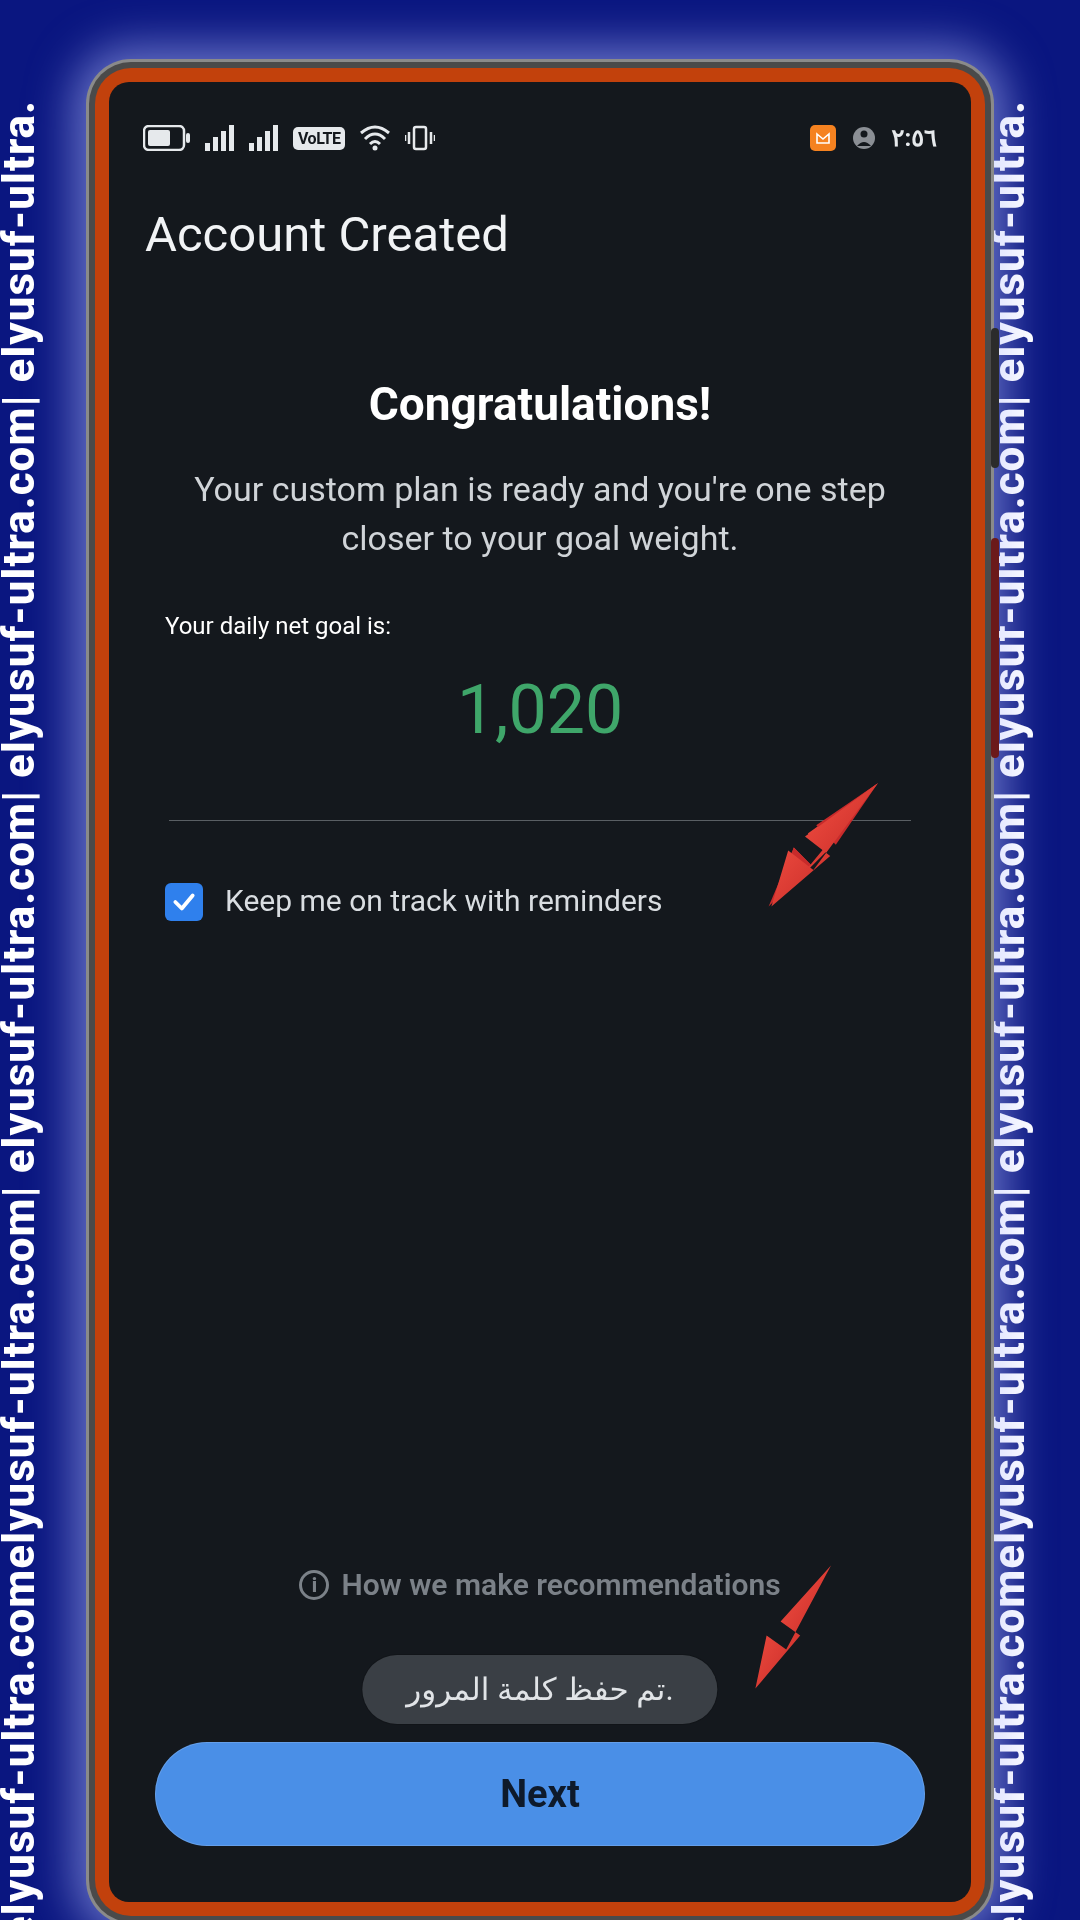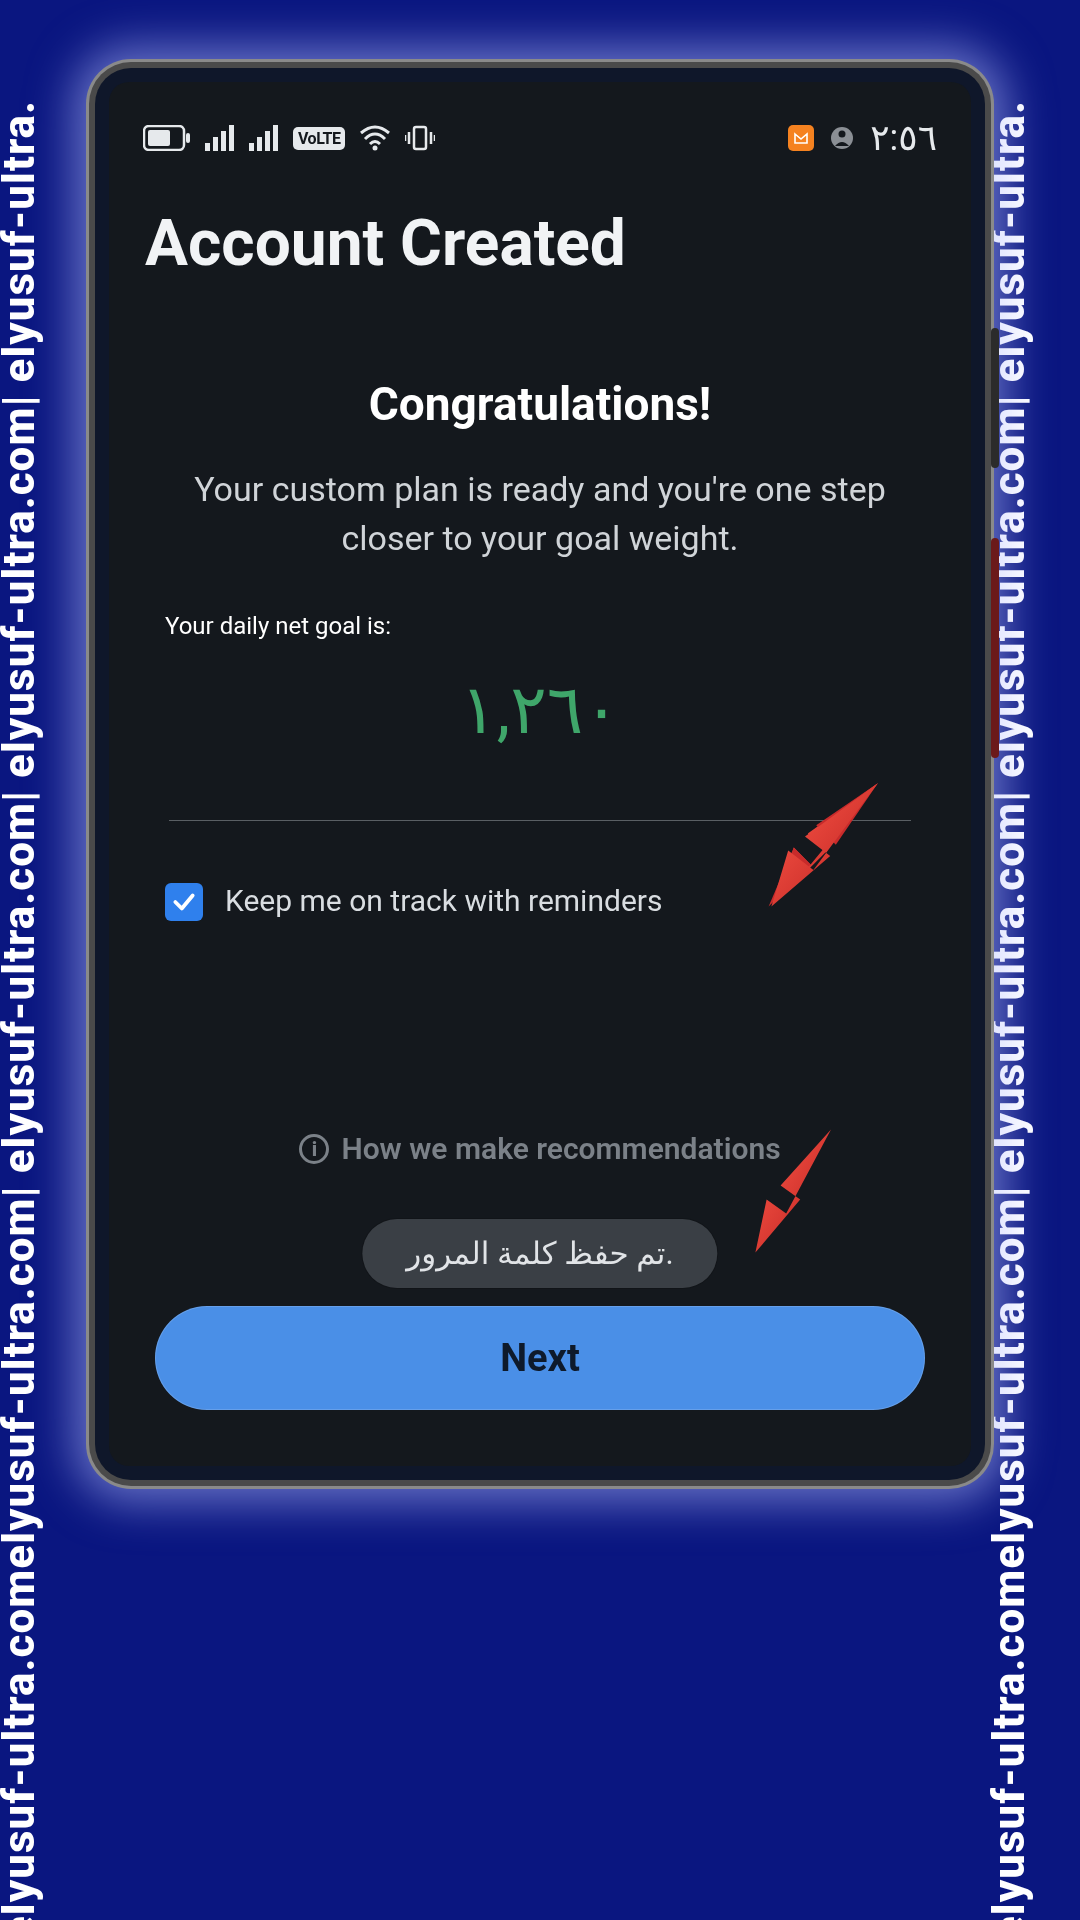--- a/index.html
+++ b/index.html
@@ -33,23 +33,23 @@
   }
   .wm-left  { left: 0; }
   .wm-right { right: 0; }
 
   
   .phone-wrap {
     position: absolute;
     left: 95px;
     top: 68px;
     width: 890px;
-    height: 1412px;
+    height: 1848px;
     border-radius: 36px;
-    background: #0f172a;
+    background: #c2410c;
     box-shadow:
       0 0 0 6px #4a4a4a,
       0 0 0 9px #8a8a8a,
       0 0 45px 22px rgba(180,190,255,0.55);
   }
   .side-btn {
     position: absolute;
     right: -14px;
     width: 8px;
     border-radius: 4px;
@@ -81,26 +81,26 @@
   .badge-volte {
     font-size: 16px; font-weight:700;
     background:#e6e9ec; color:#14181d;
     border-radius:5px; padding:2px 5px;
     letter-spacing: -0.5px;
   }
   .square-icon {
     width:26px; height:26px; border-radius:5px; background:#f58220;
     display:flex; align-items:center; justify-content:center;
   }
-  .clock { font-size:36px; font-weight:400; letter-spacing:1px; }
+  .clock { font-size:24px; font-weight:700; letter-spacing:1px; }
 
   .page-title {
     padding: 38px 36px 0 36px;
-    font-size: 64px;
-    font-weight: 700;
+    font-size: 49px;
+    font-weight: 400;
     color: #f1f3f5;
   }
 
   .content {
     position: absolute;
     left: 0; right: 0; top: 210px; bottom: 0;
     padding: 0 56px;
   }
 
   .congrats {
@@ -306,21 +306,21 @@
 
     <h1 class="page-title">Account Created</h1>
 
     <div class="content">
 
       <div class="congrats">
         <h2>Congratulations!</h2>
         <p class="sub">Your custom plan is ready and you're one step closer to your goal weight.</p>
         <div class="goal-label">Your daily net goal is:</div>
         <div class="goal-row">
-          <span class="goal-num">١,٢٦٠</span>
+          <span class="goal-num">1,020</span>
         </div>
       </div>
 
       <div class="divider"></div>
 
       <div class="check-list">
         <div class="check-row">
           <div class="chk">
             <svg viewBox="0 0 24 24">
                 <path d="M4 12 L10 18 L20 6" fill="none" stroke="#fff" stroke-width="3.5" stroke-linecap="round" stroke-linejoin="round"></path>

